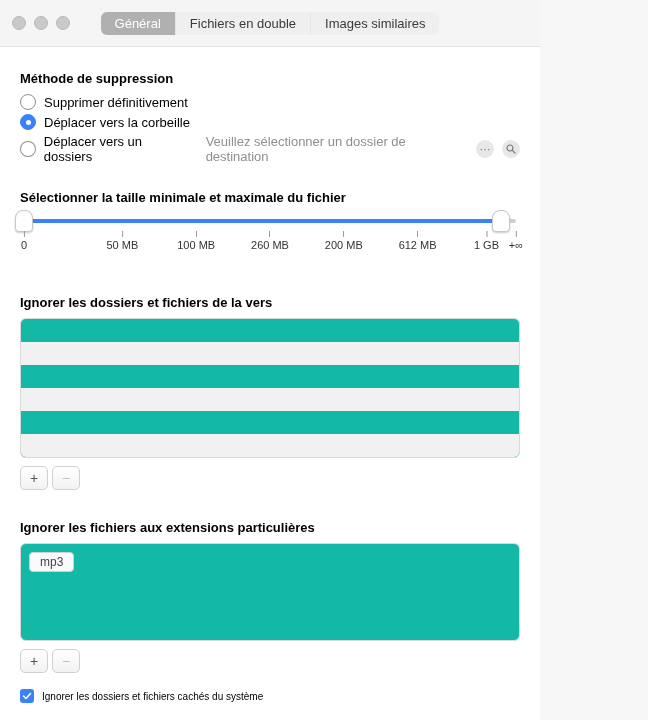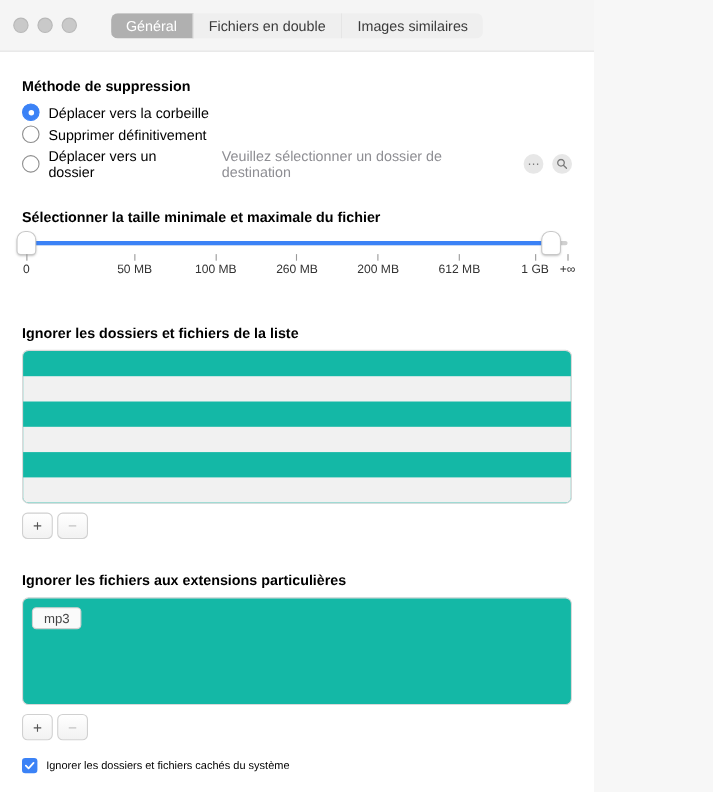--- a/index.html
+++ b/index.html
@@ -279,30 +279,30 @@
         <div class="seg">Fichiers en double</div>
         <div class="seg">Images similaires</div>
       </div>
   </div>
 
   <div class="content">
 
     <div class="section-title">Méthode de suppression</div>
     <div id="radio-group">
         <div class="radio-row">
+          <span class="radio"></span>
+          <span>Supprimer définitivement</span>
+        </div>
+        <div class="radio-row">
           <span class="radio checked"></span>
           <span>Déplacer vers la corbeille</span>
         </div>
         <div class="radio-row">
           <span class="radio"></span>
-          <span>Supprimer définitivement</span>
-        </div>
-        <div class="radio-row">
-          <span class="radio"></span>
-          <span>Déplacer vers un dossier</span>
+          <span>Déplacer vers un dossiers</span>
           <span class="radio-desc">Veuillez sélectionner un dossier de destination</span>
           <span class="path-icons">
             <span class="icon-btn">⋯</span>
             <span class="icon-btn">
               <svg width="10" height="10" viewBox="0 0 10 10">
                 <circle cx="4" cy="4" r="3" stroke="#7a7a7a" fill="none" stroke-width="1.2"></circle>
                 <line x1="6.2" y1="6.2" x2="9" y2="9" stroke="#7a7a7a" stroke-width="1.2" stroke-linecap="round"></line>
               </svg>
             </span>
           </span>
@@ -325,21 +325,21 @@
           <div class="tick" style="left: 50%;">260 MB</div>
           <div class="tick" style="left: 65%;">200 MB</div>
           <div class="tick" style="left: 80%;">612 MB</div>
           <div class="tick" style="left: 94%;">1 GB</div>
           <div class="tick" style="left: 100%;">+∞</div>
         </div>
     </div>
 
     <div class="gap-24"></div>
 
-    <div class="section-title">Ignorer les dossiers et fichiers de la liste</div>
+    <div class="section-title">Ignorer les dossiers et fichiers de la vers</div>
     <div class="listbox striped folders-box" id="folders-box">
         <div class="row"></div>
         <div class="row"></div>
         <div class="row"></div>
         <div class="row"></div>
         <div class="row"></div>
         <div class="row"></div>
       </div>
     <div class="btn-row">
       <div class="square-btn">+</div>

